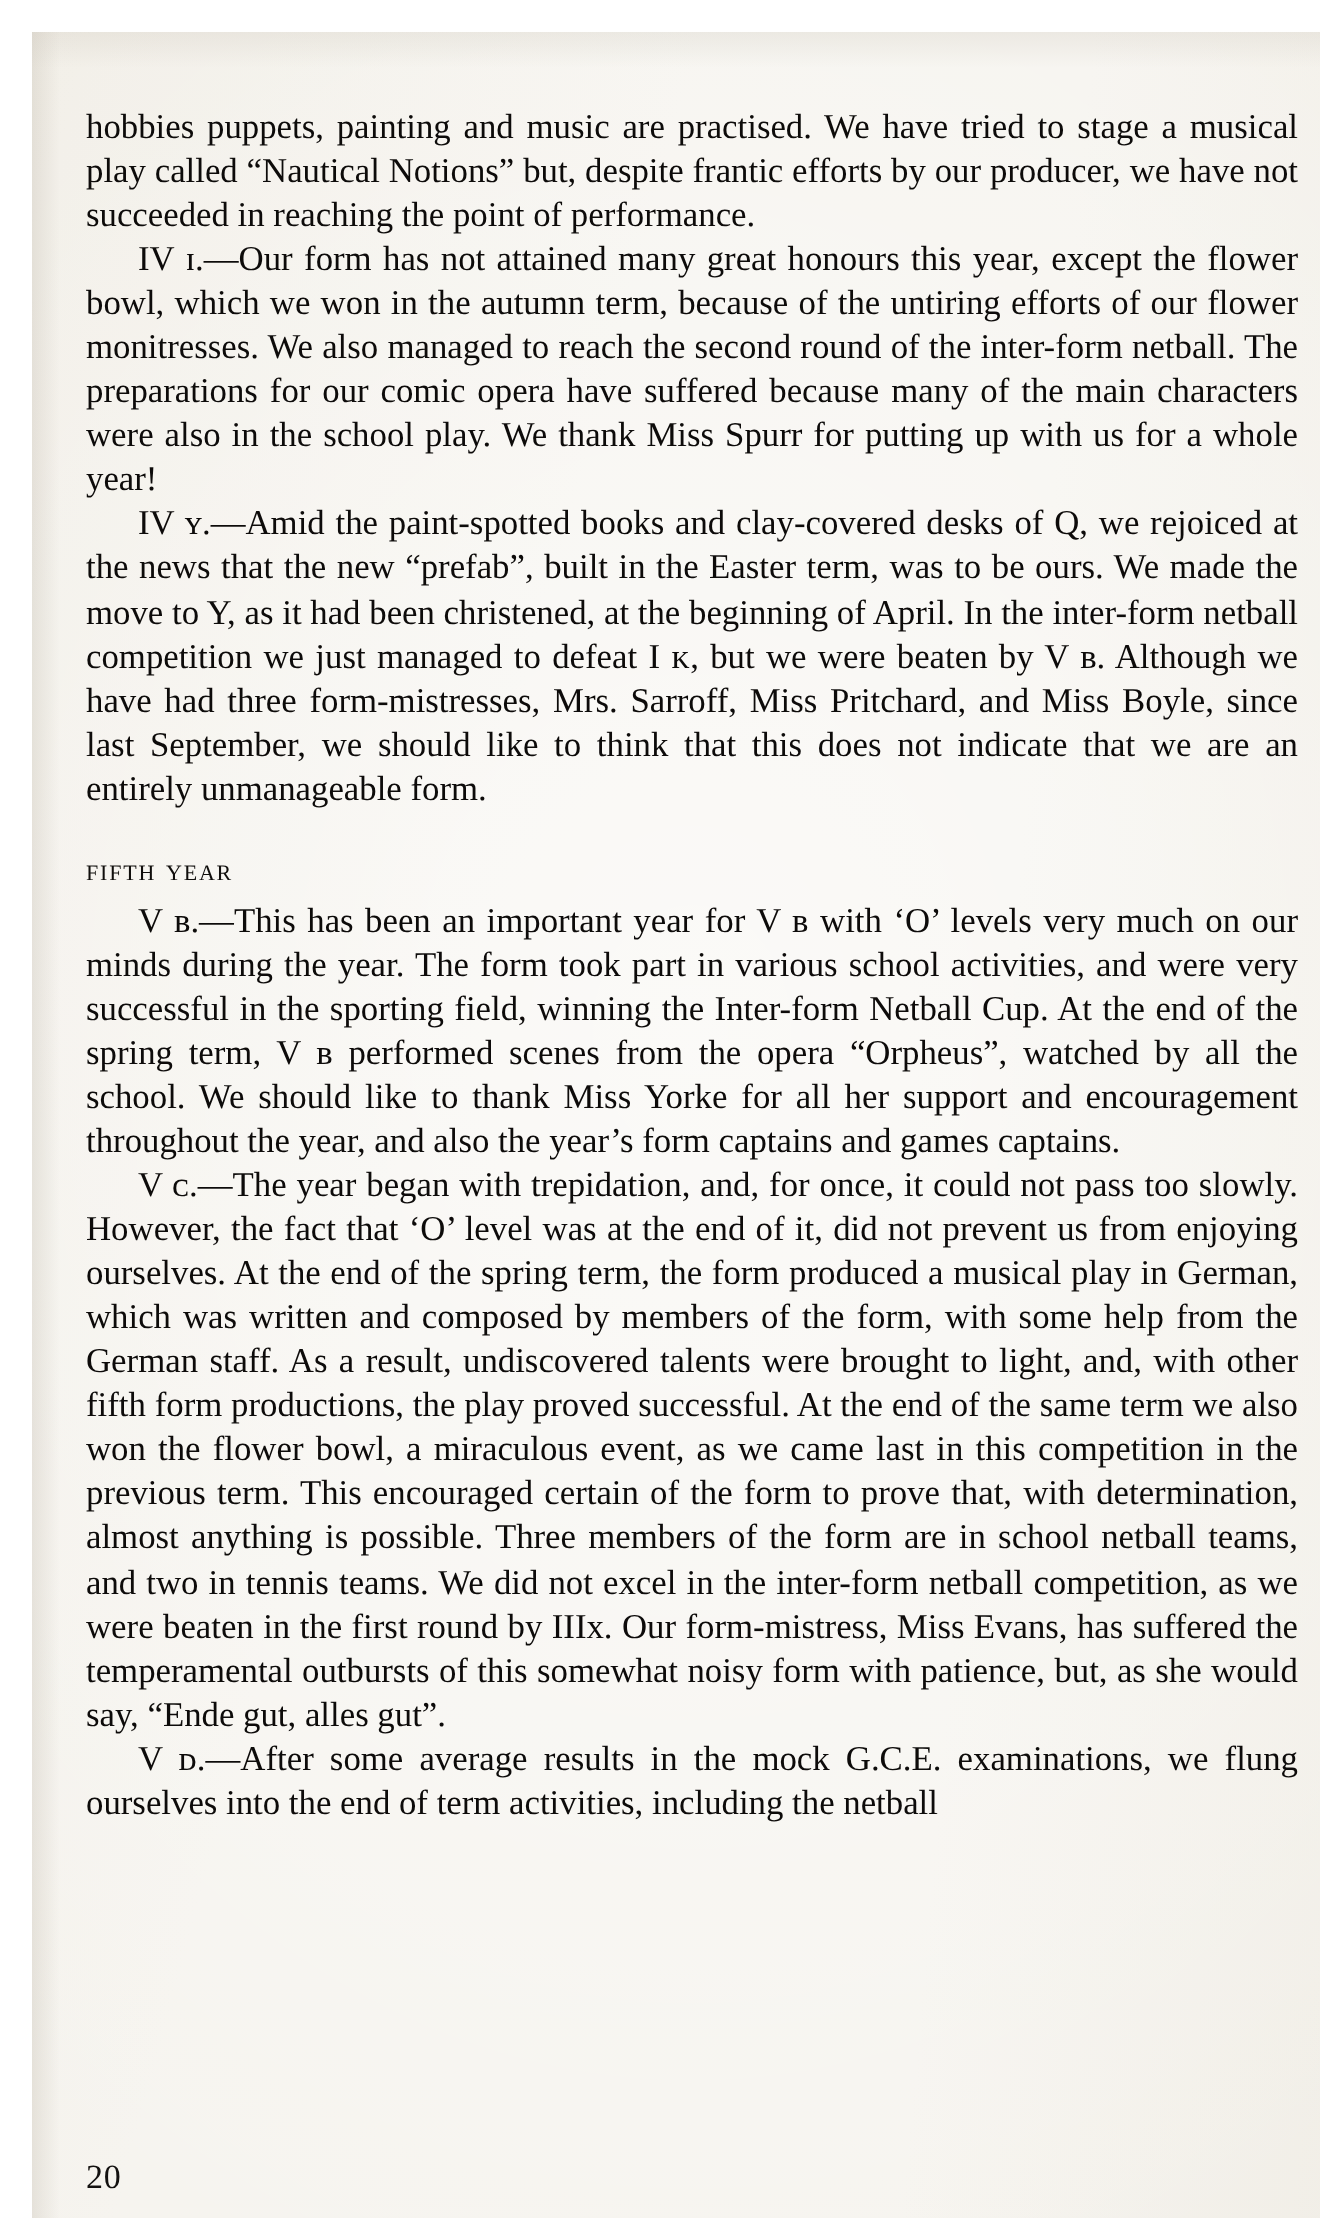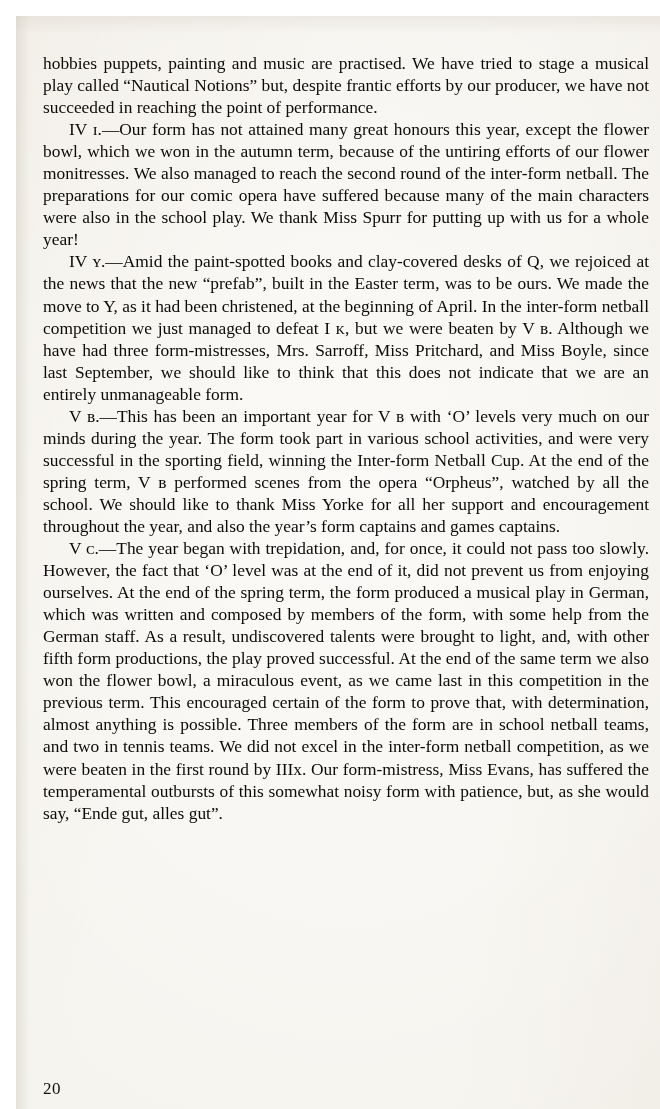--- a/index.html
+++ b/index.html
@@ -105,23 +105,25 @@
   <div class="edge-smudge bottom"></div>
 
   <div class="textblock">
 
     <p class="para continued">hobbies puppets, painting and music are practised.  We have tried to stage a musical play called “Nautical Notions” but, despite frantic efforts by our producer, we have not succeeded in reaching the point of performance.</p>
 
     <p class="para">IV ɪ.—Our form has not attained many great honours this year, except the flower bowl, which we won in the autumn term, because of the untiring efforts of our flower monitresses.  We also managed to reach the second round of the inter-form netball.  The preparations for our comic opera have suffered because many of the main characters were also in the school play.  We thank Miss Spurr for putting up with us for a whole year!</p>
 
     <p class="para">IV ʏ.—Amid the paint-spotted books and clay-covered desks of Q, we rejoiced at the news that the new “prefab”, built in the Easter term, was to be ours.  We made the move to Y, as it had been christened, at the beginning of April.  In the inter-form netball competition we just managed to defeat I ᴋ, but we were beaten by V ʙ.  Although we have had three form-mistresses, Mrs. Sarroff, Miss Pritchard, and Miss Boyle, since last September, we should like to think that this does not indicate that we are an entirely unmanageable form.</p>
 
+    <p class="heading">Fifth year</p>
 
     <p class="para">V ʙ.—This has been an important year for V ʙ with ‘O’ levels very much on our minds during the year.  The form took part in various school activities, and were very successful in the sporting field, winning the Inter-form Netball Cup.  At the end of the spring term, V ʙ performed scenes from the opera “Orpheus”, watched by all the school.  We should like to thank Miss Yorke for all her support and encouragement throughout the year, and also the year’s form captains and games captains.</p>
 
     <p class="para">V ᴄ.—The year began with trepidation, and, for once, it could not pass too slowly.  However, the fact that ‘O’ level was at the end of it, did not prevent us from enjoying ourselves.  At the end of the spring term, the form produced a musical play in German, which was written and composed by members of the form, with some help from the German staff.  As a result, undiscovered talents were brought to light, and, with other fifth form productions, the play proved successful.  At the end of the same term we also won the flower bowl, a miraculous event, as we came last in this competition in the previous term.  This encouraged certain of the form to prove that, with determination, almost anything is possible.  Three members of the form are in school netball teams, and two in tennis teams.  We did not excel in the inter-form netball competition, as we were beaten in the first round by IIIx.  Our form-mistress, Miss Evans, has suffered the temperamental outbursts of this somewhat noisy form with patience, but, as she would say, “Ende gut, alles gut”.</p>
 
+    <p class="para">V ᴅ.—After some average results in the mock G.C.E. examinations, we flung ourselves into the end of term activities, including the netball</p>
 
   </div>
 
   <div class="pagenum">20</div>
 
 </div>
 
 </body></html>

